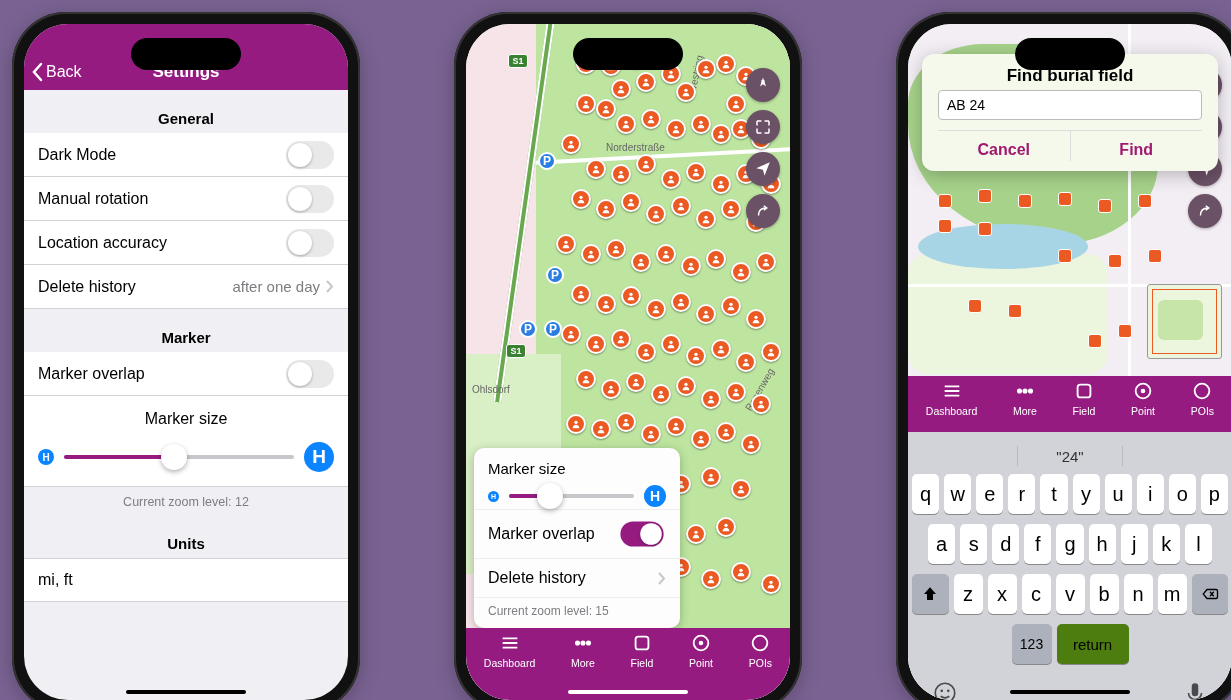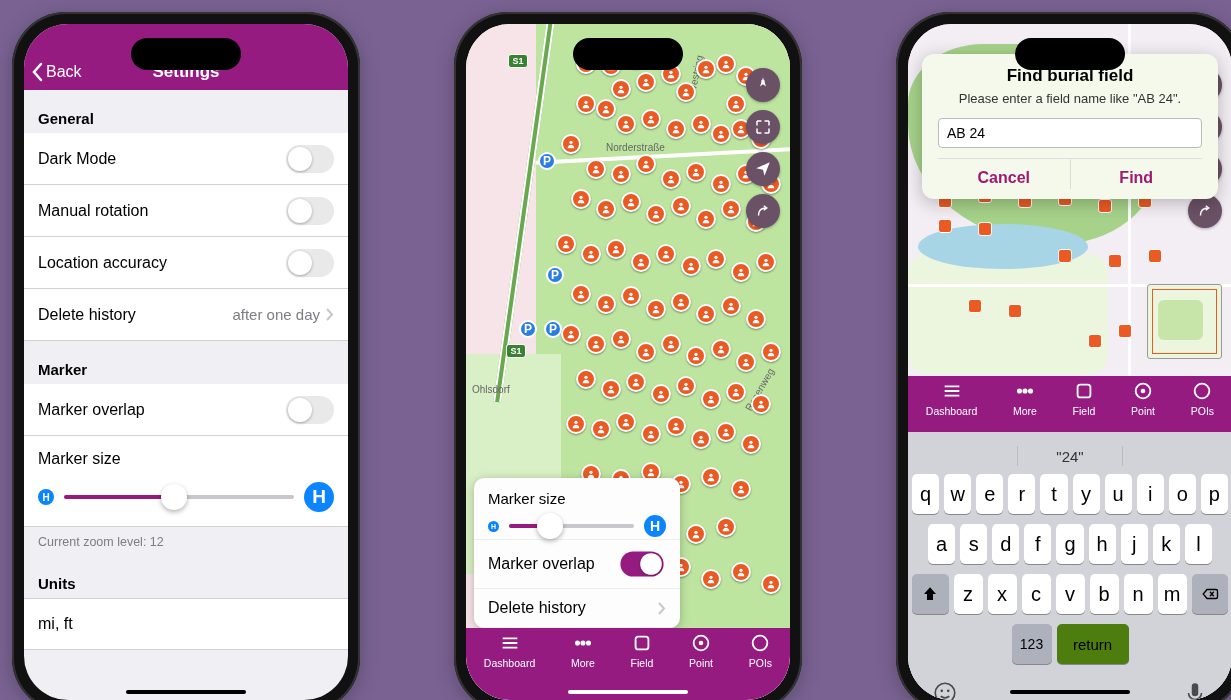--- a/index.html
+++ b/index.html
@@ -35,26 +35,26 @@
   }
   
   .p1 .screen{background:var(--ios-grey);display:flex;flex-direction:column;}
   .nav{
     height:66px;background:var(--accent);color:#fff;position:relative;
     display:flex;align-items:flex-end;justify-content:center;padding-bottom:8px;
   }
   .nav .back{position:absolute;left:6px;bottom:8px;display:flex;align-items:center;font-size:16px;}
   .nav .back svg{width:14px;height:20px;margin-right:2px;}
   .nav .title{font-weight:600;font-size:17px;}
-  .list{flex:1;overflow:hidden;font-size:16px;}
+  .list{flex:1;overflow:hidden;font-size:16px;text-align:center;}
   .section-header{
     font-size:15px;font-weight:600;color:#000;padding:20px 14px 6px;background:var(--ios-grey);
   }
   .row{
-    height:52px;background:#fff;display:flex;align-items:center;
+    height:44px;background:#fff;display:flex;align-items:center;
     padding:0 14px;justify-content:space-between;border-bottom:1px solid var(--ios-sep);
   }
   .row:first-of-type{border-top:1px solid var(--ios-sep);}
   .row .val{display:flex;align-items:center;color:var(--ios-subtle);font-size:15px;gap:6px;}
   .toggle{
     width:48px;height:28px;border-radius:14px;background:#e9e9ea;position:relative;flex-shrink:0;
   }
   .toggle.on{background:var(--accent);}
   .toggle .knob{
     position:absolute;top:2px;left:2px;width:24px;height:24px;border-radius:50%;
@@ -919,20 +919,21 @@
           <div class="toggle on" style="transform:scale(.9)">
               <div class="knob"></div>
             </div>
         </div>
         <div class="prow">
           <span>Delete history</span>
           <svg class="chevron" viewBox="0 0 8 13">
               <path d="M1 1 L6 6.5 L1 12" stroke="#c7c7cc" stroke-width="2" fill="none"></path>
             </svg>
         </div>
+        <div class="pfoot">Current zoom level: 15</div>
       </div>
 
       <div class="tabbar">
         <div class="tab">
           <svg viewBox="0 0 24 24">
               <path d="M4 7h16M4 12h16M4 17h16"></path>
             </svg>
           <span>Dashboard</span>
         </div>
         <div class="tab">
@@ -1022,21 +1023,20 @@
 
       <div class="mini-map">
 
         <div class="mm-area"></div>
         <div class="mm-frame"></div>
       </div>
       <div class="scale">500 m</div>
 
       <div class="popup">
         <h3>Find burial field</h3>
-        <p>Please enter a field name like "AB 24".</p>
         <input value="AB 24" style="">
         <div class="btns">
           <div class="btn">Cancel</div>
           <div class="btn">Find</div>
         </div>
       </div>
 
       <div class="tabbar" style="height:56px;bottom:268px;">
         <div class="tab">
           <svg viewBox="0 0 24 24">

